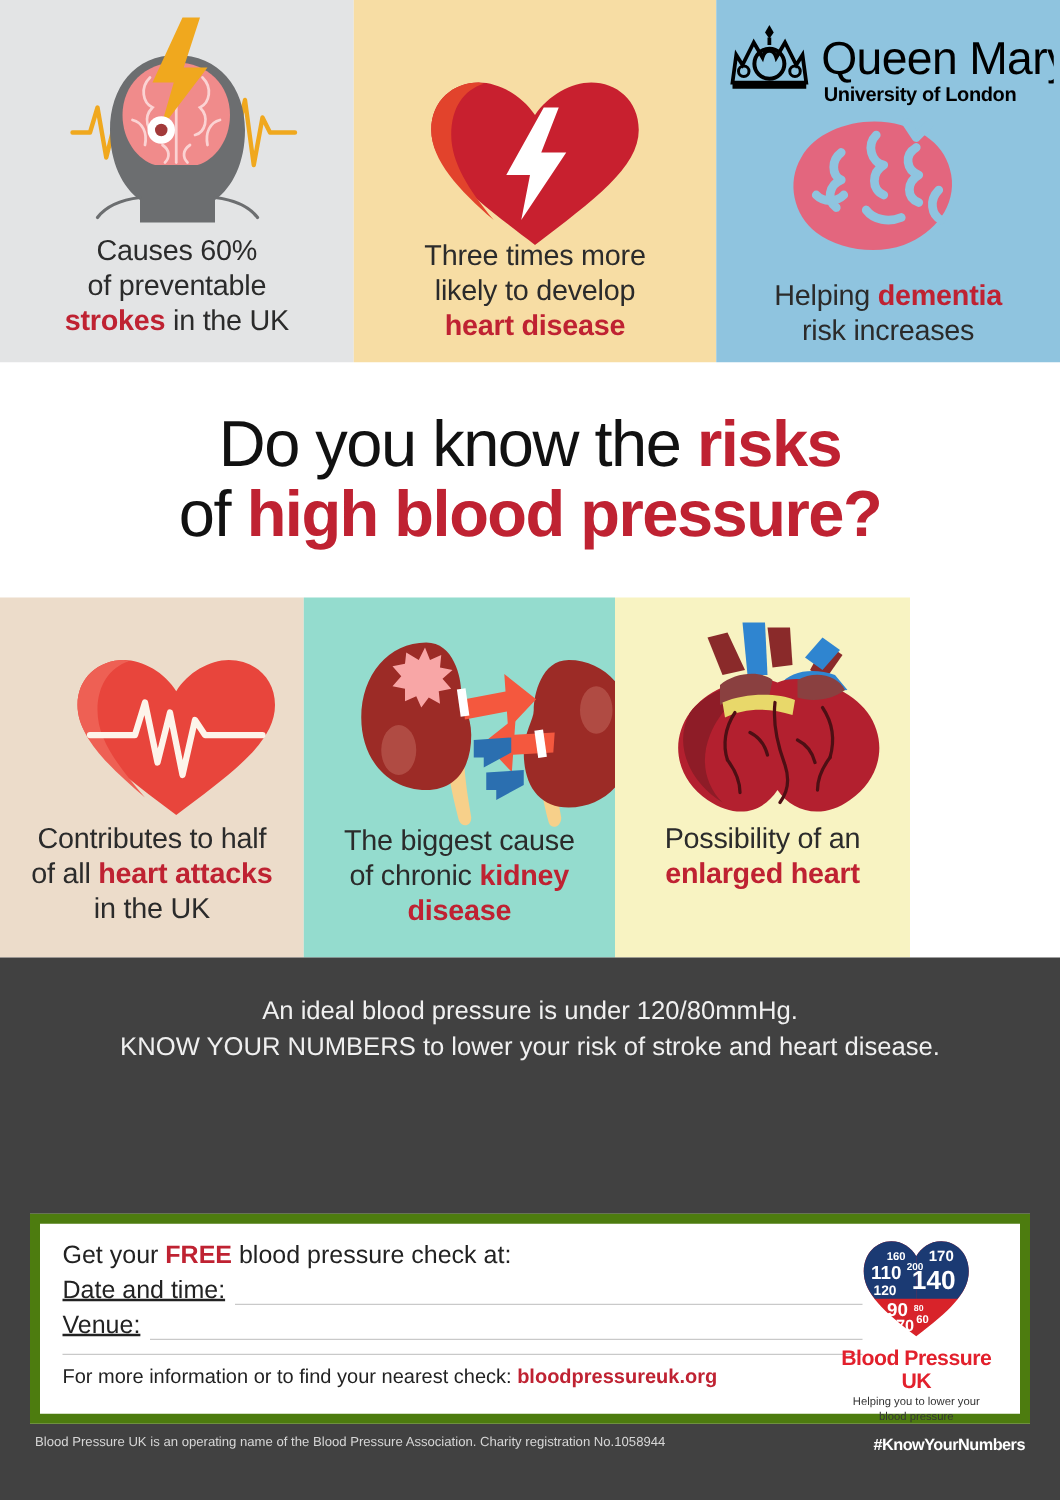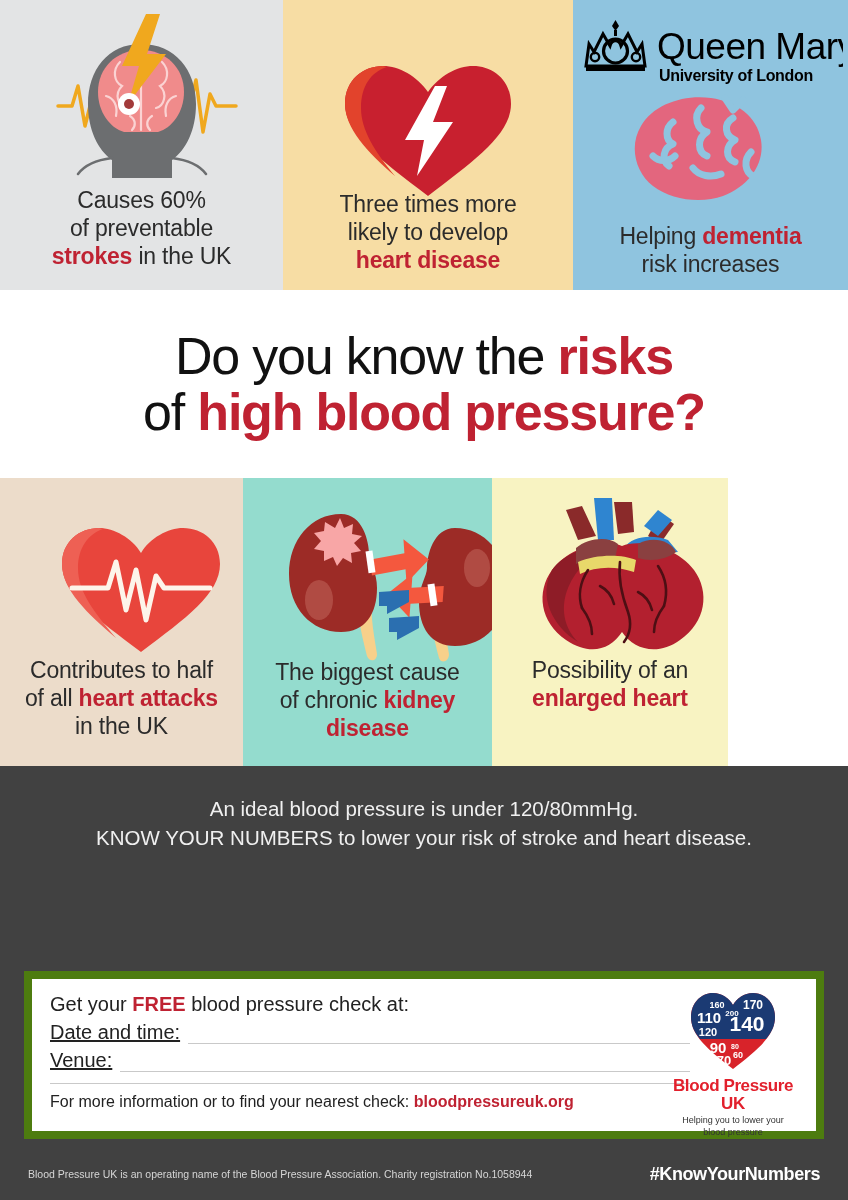--- a/index.html
+++ b/index.html
@@ -101,25 +101,25 @@
     color: #e2202c; font-weight: bold;
     font-size: 17px; line-height: 1.04; margin-top: 2px;
     letter-spacing: -0.4px;
   }
   .bpuk-tag { color: #333; font-size: 9px; line-height: 1.25; margin-top: 3px; }
 
   
   .footer {
     position: absolute; left: 0; bottom: 0;
     width: 848px; height: 52px;
-    display: flex; align-items: center; justify-content: space-between;
+    display: flex; align-items: flex-start; justify-content: space-between;
     padding: 0 28px;
   }
   .footer-note { color: #d6d6d6; font-size: 10.5px; }
-  .footer-tag { color: #ffffff; font-size: 18px; font-weight: 800; letter-spacing: -0.4px; }
+  .footer-tag { color: #ffffff; font-size: 13px; font-weight: 800; letter-spacing: -0.4px; }
 
   
   .qm-logo { position: absolute; left: 8px; top: 18px; width: 262px; height: 72px; }
 </style>
 </head>
 <body>
 
 <div class="page">
 
   <div class="row-top">

